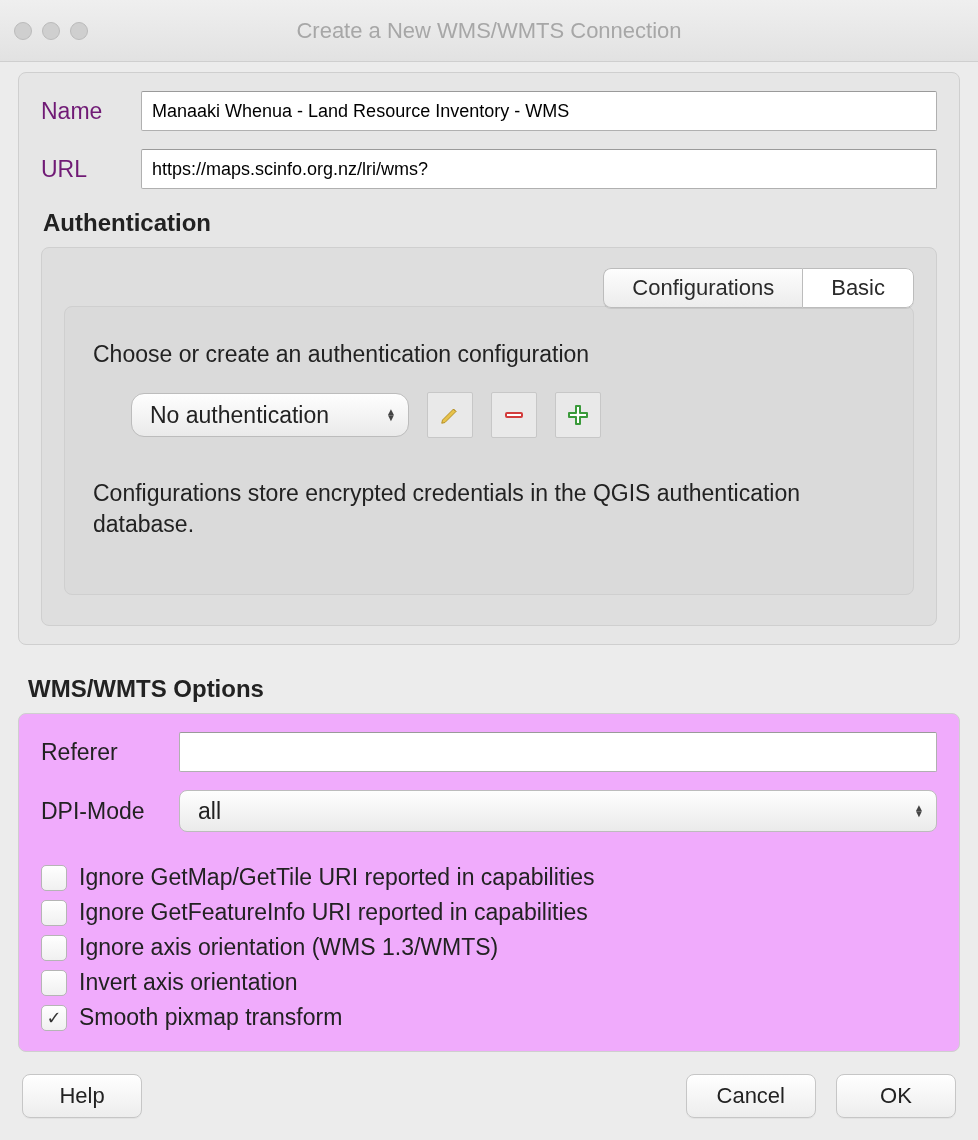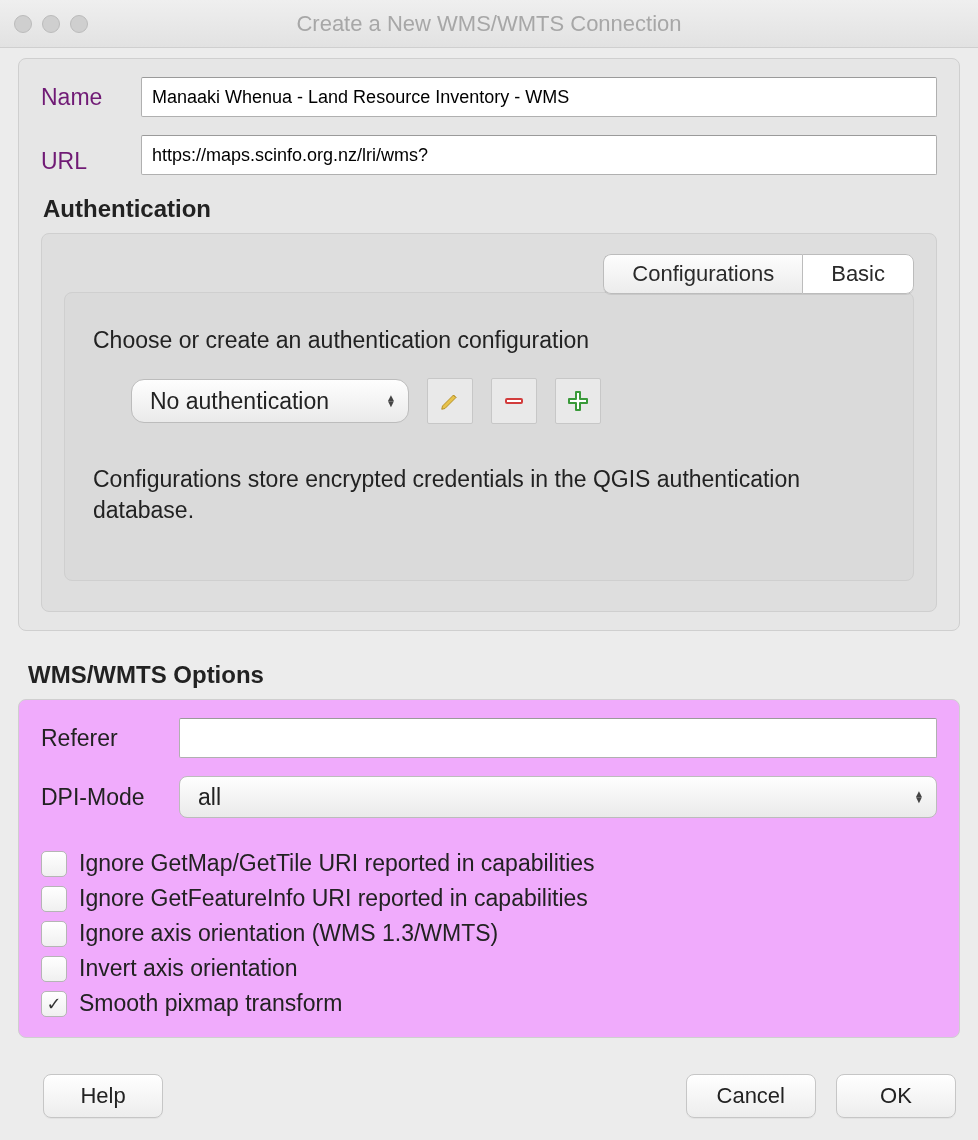--- a/index.html
+++ b/index.html
@@ -11,21 +11,21 @@
       padding: 0;
       background: #ececec;
       width: 978px;
       height: 1140px;
       display: flex;
       flex-direction: column;
       font-size: 22px;
       color: #222;
     }
     .titlebar {
-      height: 48px;
+      height: 62px;
       background: linear-gradient(#efefef,#e2e2e2);
       border-bottom: 1px solid #cfcfcf;
       display: flex;
       align-items: center;
       padding: 0 14px;
       position: relative;
     }
     .traffic-lights {
       display: flex;
       gap: 10px;
@@ -233,21 +233,20 @@
       color: #333;
       display: none;
       line-height: 1;
     }
     .checkbox.checked .mark { display: block; }
     .buttonbar {
       display: flex;
       justify-content: space-between;
       align-items: center;
       padding: 16px 22px 22px 22px;
-      margin-left: 21px;
     }
     .btn {
       background: linear-gradient(#ffffff,#ededed);
       border: 1px solid #c6c6c6;
       border-radius: 8px;
       padding: 8px 30px;
       font-size: 22px;
       min-width: 120px;
       text-align: center;
       cursor: default;
@@ -271,21 +270,21 @@
 <div class="content">
 
 
   <div class="panel">
 
     <div class="form-row">
       <div class="label">Name</div>
       <input type="text" class="text-input" value="Manaaki Whenua - Land Resource Inventory - WMS" style="">
     </div>
 
-    <div class="form-row" style="margin-bottom:20px;align-items:flex-end;">
+    <div class="form-row" style="margin-bottom:20px;">
       <div class="label">URL</div>
       <input type="text" class="text-input" value="https://maps.scinfo.org.nz/lri/wms?" style="">
     </div>
 
     <div class="inner-group-title">Authentication</div>
 
     <div class="subpanel">
       <div class="tabs-wrap">
         <div class="tab-segment">
           <div class="tab">Configurations</div>

